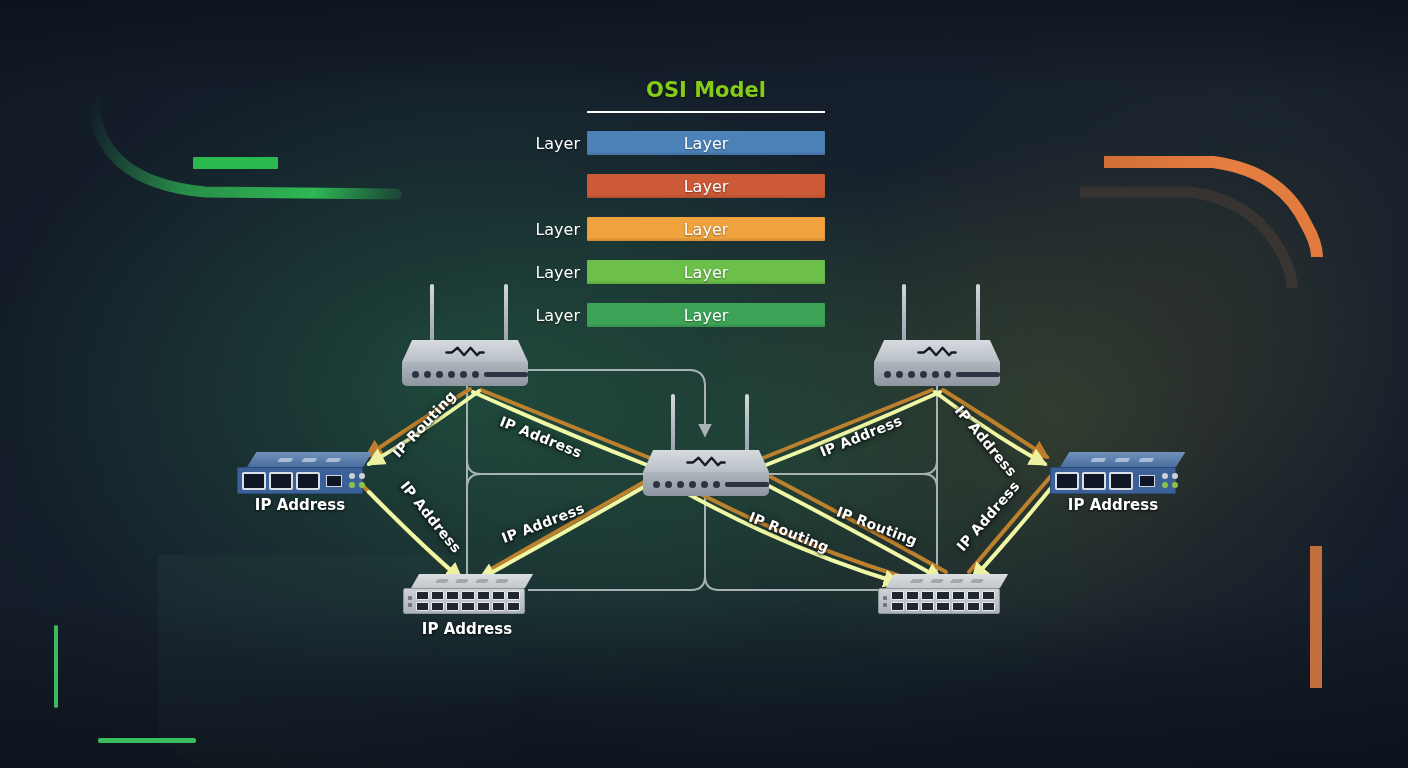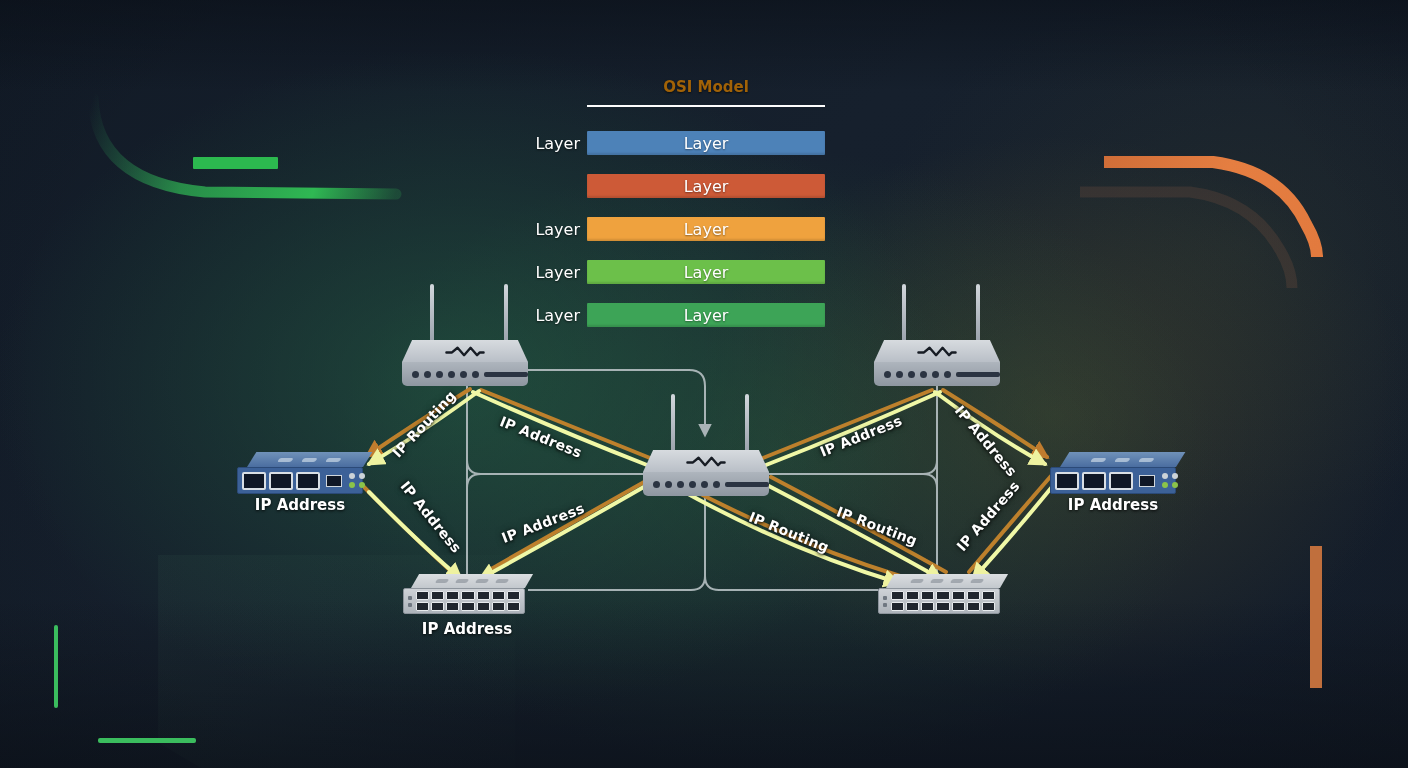--- a/index.html
+++ b/index.html
@@ -16,22 +16,22 @@
     background:linear-gradient(to bottom, rgba(9,14,22,0.55), rgba(9,14,22,0) 12%, rgba(9,14,22,0) 78%, rgba(9,13,20,0.6)),
       radial-gradient(1200px 900px at 50% 48%, rgba(0,0,0,0) 55%, rgba(8,12,20,0.45));}
   .panelglow{position:absolute;left:85px;top:555px;width:430px;height:213px;
     background:linear-gradient(100deg, rgba(72,122,96,0.10), rgba(72,122,96,0.02));
     clip-path:polygon(17% 0,100% 0,100% 100%,27% 100%,17% 88%);}
   .deco-rect{position:absolute;}
   .svg-abs{position:absolute;left:0;top:0;}
 
   
   .osi{position:absolute;left:530px;top:78px;width:300px;}
-  .osi-title{position:absolute;left:57px;top:0;width:238px;text-align:center;color:#a16207;
-    font-size:15px;font-weight:bold;padding-bottom:9px;border-bottom:2px solid #fdfdfd;
+  .osi-title{position:absolute;left:57px;top:0;width:238px;text-align:center;color:#84cc16;
+    font-size:21px;font-weight:bold;padding-bottom:9px;border-bottom:2px solid #fdfdfd;
     text-shadow:0 1px 2px rgba(0,0,0,.6);}
   .osi-rows{position:absolute;left:0;top:45px;display:flex;flex-direction:column;gap:3px;}
   .osi-row{display:flex;align-items:center;height:40px;}
   .osi-side{width:50px;text-align:right;margin-right:7px;color:#fff;font-size:16px;
     text-shadow:0 1px 2px rgba(0,0,0,.6);}
   .osi-bar{width:238px;height:24px;display:flex;align-items:center;justify-content:center;
     color:#fff;font-size:16px;text-shadow:0 1px 2px rgba(0,0,0,.45);border-radius:1px;
     box-shadow:inset 0 -2px 2px rgba(0,0,0,.12);}
 
   

